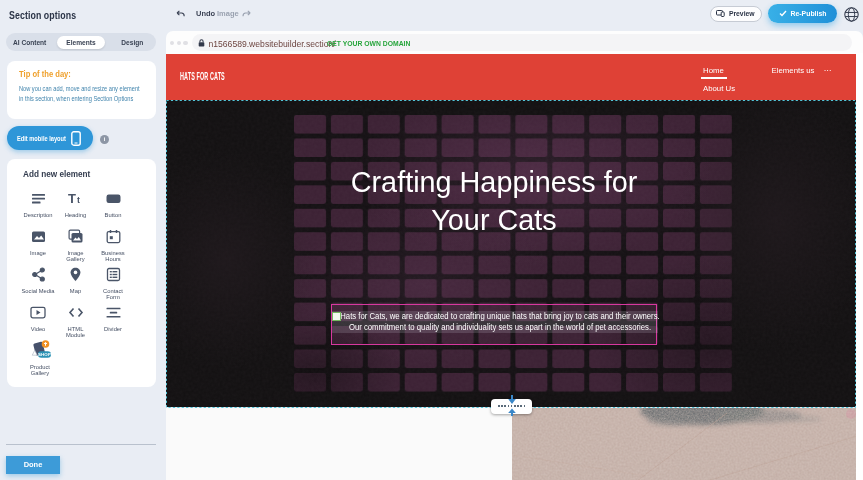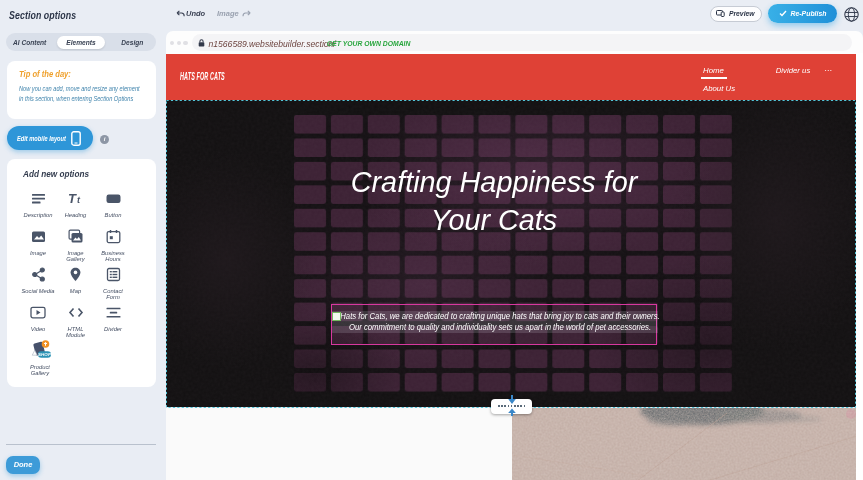--- a/index.html
+++ b/index.html
@@ -1,23 +1,23 @@
 <!DOCTYPE html>
 <html><head>
 <meta charset="utf-8">
 <style>
   * { margin:0; padding:0; box-sizing:border-box; }
   html,body { width:863px; height:480px; overflow:hidden; }
   body { font-family:"Liberation Sans", sans-serif; background:#e9edf4; }
-  #app { position:relative; width:863px; height:480px;font-style:italic; }
+  #app { position:relative; width:863px; height:480px; }
   .abs { position:absolute; }
 
   
   .title { left:9px; top:9px; font-size:11px; font-weight:bold; color:#2b3447; letter-spacing:0.1px; transform:scaleX(0.8); transform-origin:left top; }
-  .undo { left:176px; top:9px; display:flex; align-items:center; gap:1px; color:#3b4254; font-size:7.5px; font-weight:bold; }
+  .undo { left:176px; top:9px; display:flex; align-items:center; gap:11px; color:#3b4254; font-size:7.5px; font-weight:bold; }
   .redo { left:217px; top:9px; display:flex; align-items:center; gap:3px; color:#9aa2b0; font-size:7.5px; font-weight:bold; }
   .btn-preview { left:709.5px; top:5.5px; width:52px; height:16px; background:#fdfdfe; border:1px solid #c6cbd4; border-radius:8.5px; display:flex; align-items:center; justify-content:center; gap:3.5px; color:#2b3447; font-size:6.8px; font-weight:bold; }
   .btn-republish { left:768px; top:4px; width:69px; height:18.5px; background:linear-gradient(90deg,#38b0e7,#1f90d8); border-radius:9.5px; display:flex; align-items:center; justify-content:center; gap:4px; color:#fff; font-size:6.9px; font-weight:bold; box-shadow:0 3px 6px rgba(41,160,226,.45); }
 
   
   .tabs { left:6px; top:33px; width:150px; height:18px; background:#d9dfe9; border-radius:9px; display:flex; align-items:center; }
   .tab { flex:1; text-align:center; font-size:6.6px; font-weight:bold; color:#3a4354; }
   .tab.active { background:#fff; border-radius:8px; height:13px; line-height:13px; margin:0 4px; box-shadow:0 1px 2px rgba(0,0,0,.12); }
   .tipcard { left:7px; top:61px; width:149px; height:58px; background:#fff; border-radius:8px; }
   .tiptitle { left:19px; top:70px; font-size:8.2px; font-weight:bold; color:#efa02b; transform:scaleX(0.93); transform-origin:left top; }
@@ -25,21 +25,21 @@
   .editbtn { left:7px; top:126px; width:86px; height:24px; background:#2e96d8; border-radius:12px; color:#fff; box-shadow:0 2px 5px rgba(46,150,216,.4); }
   .editbtn span { position:absolute; left:10px; top:8.5px; font-size:6.7px; font-weight:bold; white-space:nowrap; transform:scaleX(0.85); transform-origin:left top; }
   .editbtn svg { position:absolute; left:64px; top:4.8px; }
   .infoc { left:100px; top:134.5px; width:9px; height:9px; border-radius:50%; background:#8d96a5; color:#fff; font-size:6px; font-weight:bold; text-align:center; line-height:9px; }
   .addcard { left:7px; top:159px; width:149px; height:228px; background:#fff; border-radius:8px; }
   .addtitle { left:23px; top:170px; font-size:8.2px; font-weight:600; color:#333c4e; }
   .cell { width:38px; text-align:center; color:#454f63; }
   .cell .lbl { font-size:5.8px; line-height:5.6px; margin-top:3px; }
   .ic { display:inline-block; }
   .sdiv { left:6px; top:444px; width:150px; height:1px; background:#b9c1cd; }
-  .donebtn { left:6px; top:456px; width:34px; height:18px; background:#3d9bd8; border-radius:7px; color:#fff; font-size:7.5px; font-weight:bold; text-align:center; line-height:18px; box-shadow:0 2px 5px rgba(46,150,216,.4); }
+  .donebtn { left:6px; top:456px; width:54px; height:18px; background:#3d9bd8; border-radius:0; color:#fff; font-size:7.5px; font-weight:bold; text-align:center; line-height:18px; box-shadow:0 2px 5px rgba(46,150,216,.4); }
   .addrbar { left:166px; top:31px; width:697px; height:23px; background:#fdfdfd; border-radius:7px 7px 0 0; }
   .dot { width:4.4px; height:4.4px; border-radius:50%; background:#e0e0e4; top:41px; }
   .urlpill { left:192px; top:34px; width:660px; height:17px; background:#f4f4f6; border-radius:8.5px; }
   .urltext { left:208.5px; top:38.5px; font-size:8.6px; color:#6d4540; }
   .urlgreen { left:327px; top:39px; color:#27a53c; font-weight:bold; font-size:8px; white-space:nowrap; transform:scaleX(0.85); transform-origin:left top; }
 
   
   .sitehead { left:166px; top:54px; width:690px; height:46.6px; background:#df4136; }
   .logo { left:180px; top:69.9px; font-size:10.5px; font-weight:bold; color:#fff; transform:scaleX(0.52); transform-origin:left top; letter-spacing:0.2px; }
   .nav { color:#fff; font-size:7.8px; top:66px; white-space:nowrap; transform:translateX(-50%); }
@@ -108,21 +108,21 @@
   <div class="abs tipbody">Now you can add, move and resize any element<br>in this section, when entering Section Options</div>
   <div class="abs editbtn">
       <span>Edit mobile layout</span>
       <svg width="10" height="15" viewBox="0 0 10 15">
         <rect x="0.8" y="0.8" width="8.4" height="13.4" rx="2" stroke="#fff" stroke-width="1.4" fill="none"></rect>
         <path d="M3.5 12 H6.5" stroke="#fff" stroke-width="1"></path>
       </svg>
     </div>
   <div class="abs infoc">i</div>
   <div class="abs addcard"></div>
-  <div class="abs addtitle">Add new options</div>
+  <div class="abs addtitle">Add new element</div>
 
   <div class="cell abs" style="left:19px; top:191px;">
     <svg class="ic" width="15" height="15" viewBox="0 0 15 15">
         <g fill="#4a5568">
           <rect x="1" y="3" width="13" height="1.8" rx="0.5"></rect>
           <rect x="1" y="6.8" width="13" height="1.8" rx="0.5"></rect>
           <rect x="1" y="10.6" width="8.5" height="1.8" rx="0.5"></rect>
         </g>
       </svg>
     <div class="lbl">Description</div>
@@ -246,21 +246,21 @@
       <path d="M2.2 3.6 V2.6 C2.2 1.5 3 0.8 4 0.8 C5 0.8 5.8 1.5 5.8 2.6 V3.6" stroke="#32394a" stroke-width="1.2" fill="none"></path>
     </svg>
   <div class="abs urltext">n1566589.websitebuilder.section/</div>
   <div class="abs urlgreen">GET YOUR OWN DOMAIN</div>
 
   <div class="abs sitehead"></div>
   <div class="abs logo">HATS FOR CATS</div>
   <div class="abs nav" style="left:713.5px;text-align:center;">Home</div>
   <div class="abs" style="left:700.5px; top:77px; width:26.5px; height:1.5px; background:#fff;"></div>
   <div class="abs nav" style="left:719px;margin-top:18px;">About Us</div>
-  <div class="abs nav" style="left:793px;">Divider us</div>
+  <div class="abs nav" style="left:793px;">Elements us</div>
   <div class="abs nav" style="left:828px; letter-spacing:0.5px;">⋯</div>
 
   <div class="abs hero">
     <div class="grid"><svg width="438" height="277" viewBox="0 0 438 277">
       <defs>
         <pattern id="tiles" width="36.9" height="23.45" patternUnits="userSpaceOnUse">
               <rect x="0" y="0" width="32" height="18.6" rx="2.4" fill="#3c2134"></rect>
             </pattern>
         <radialGradient id="gl1">
               <stop offset="0" stop-color="#a45f96" stop-opacity="0.17"></stop>

